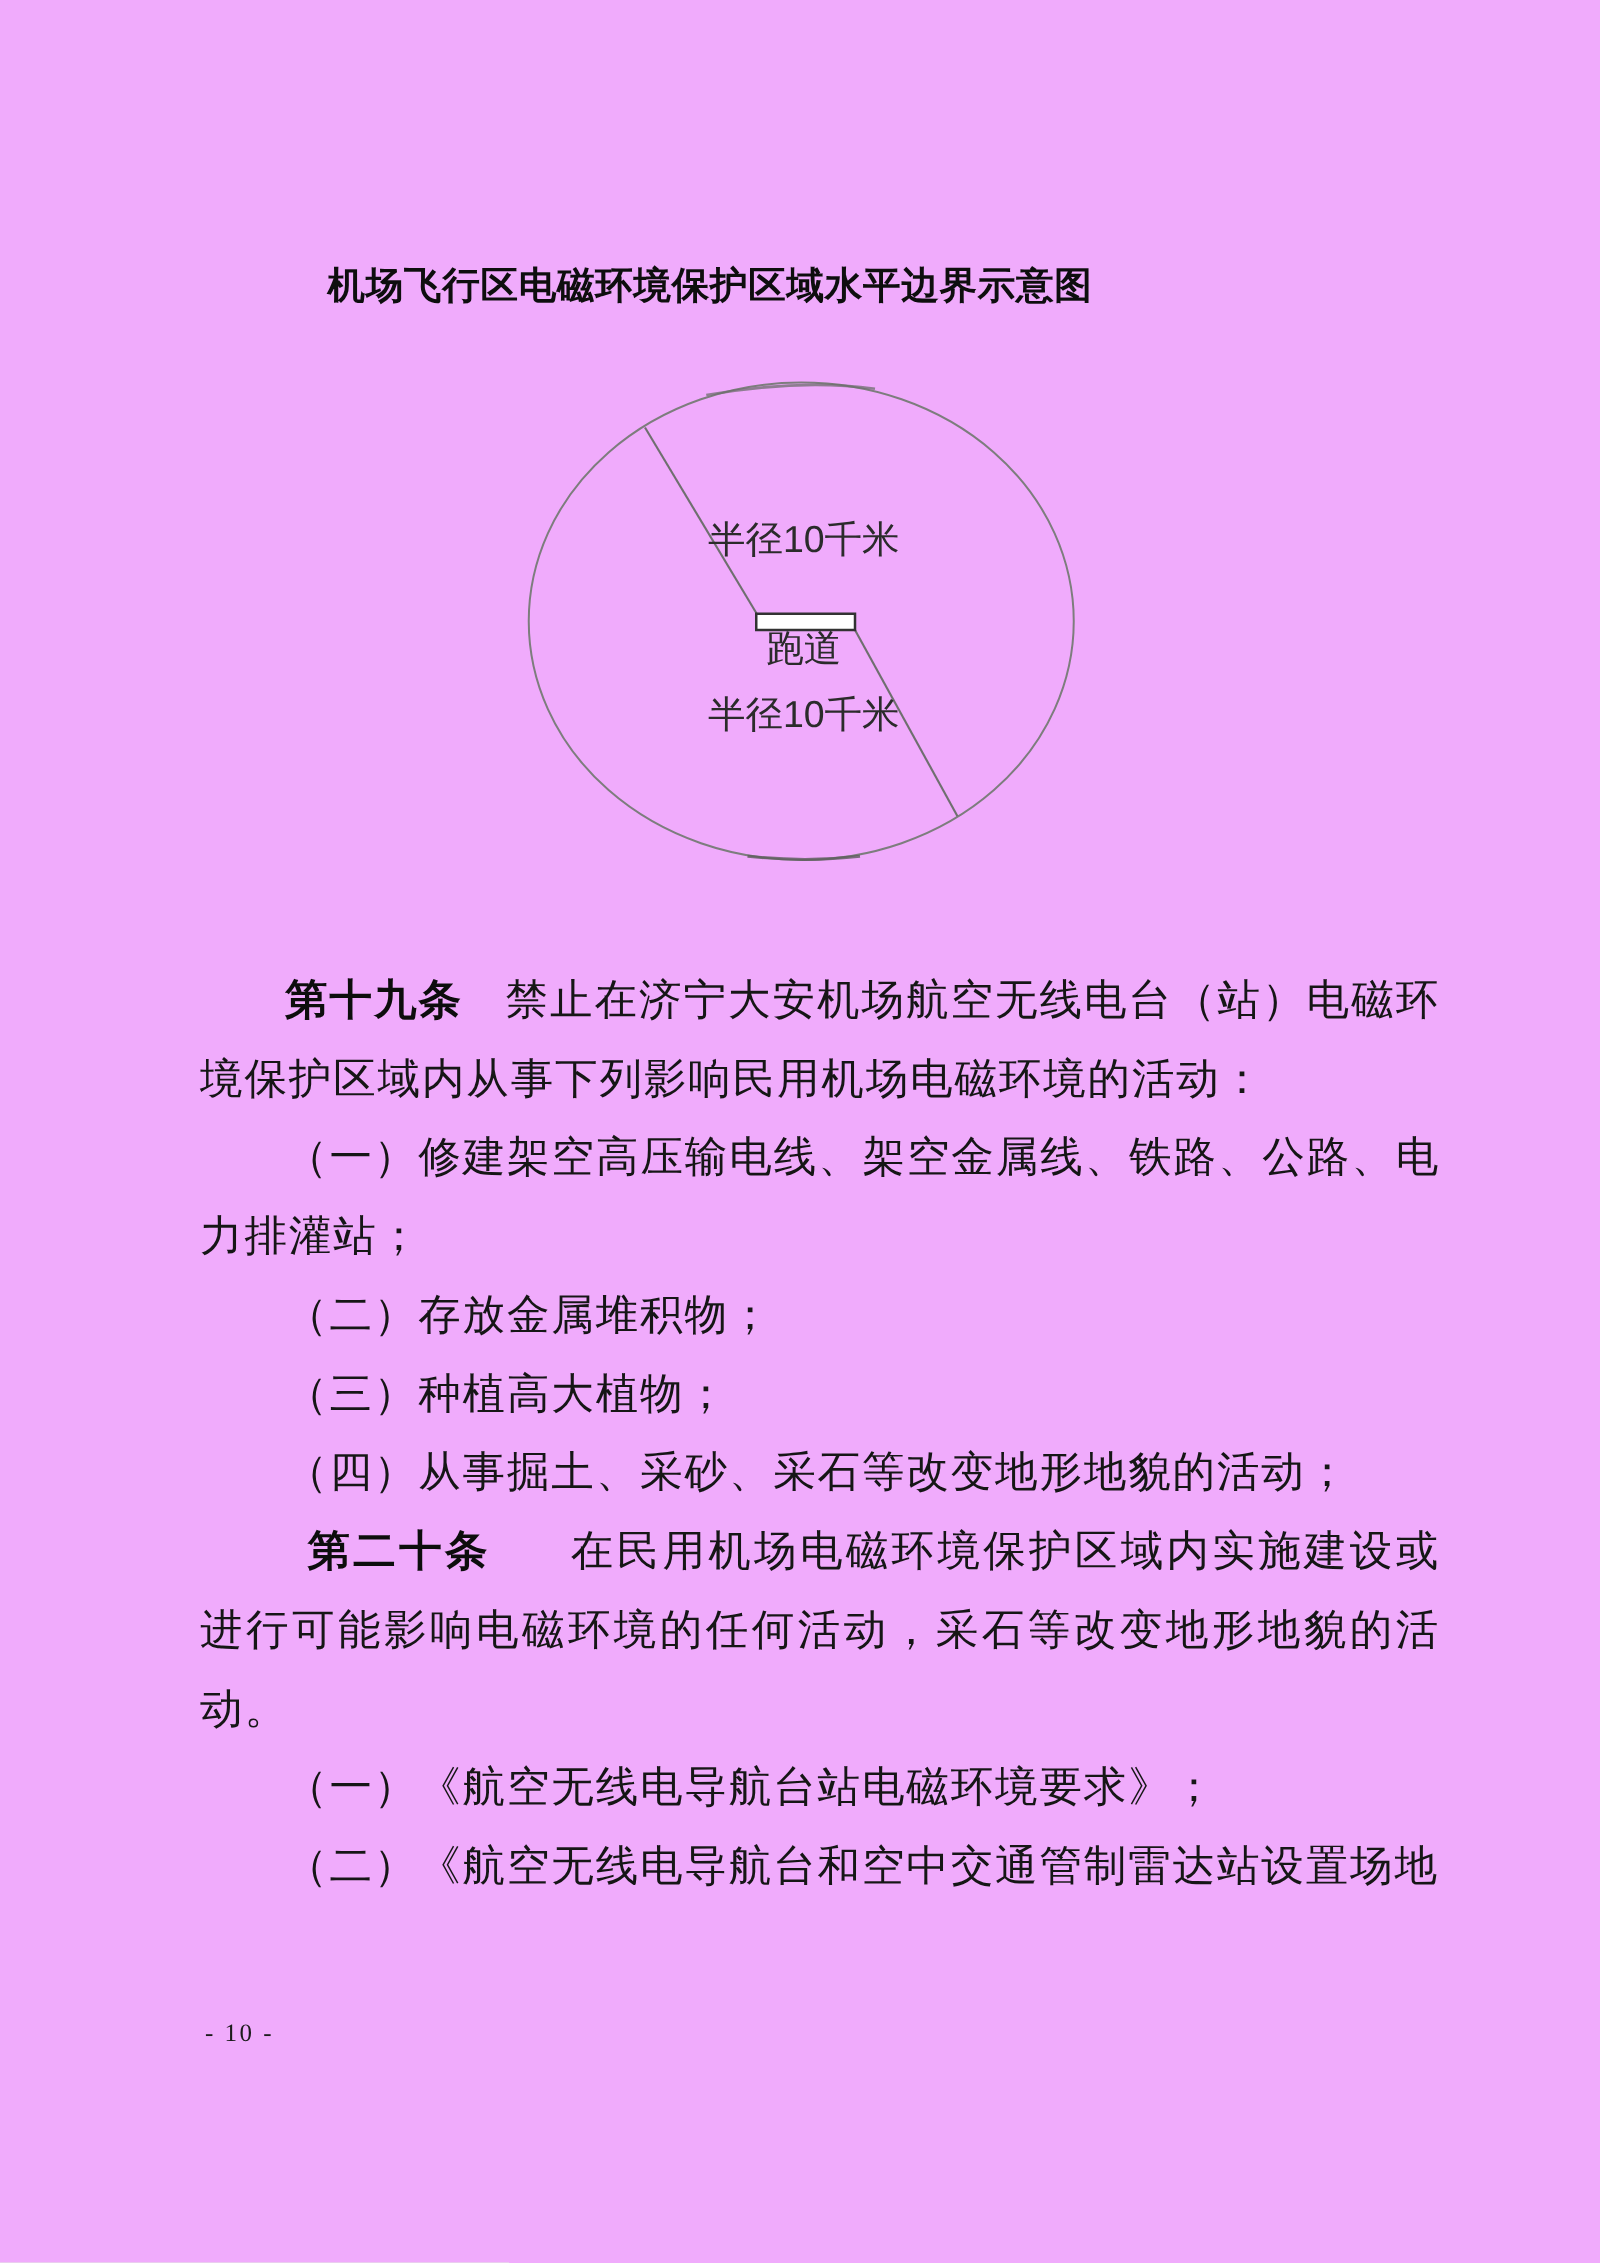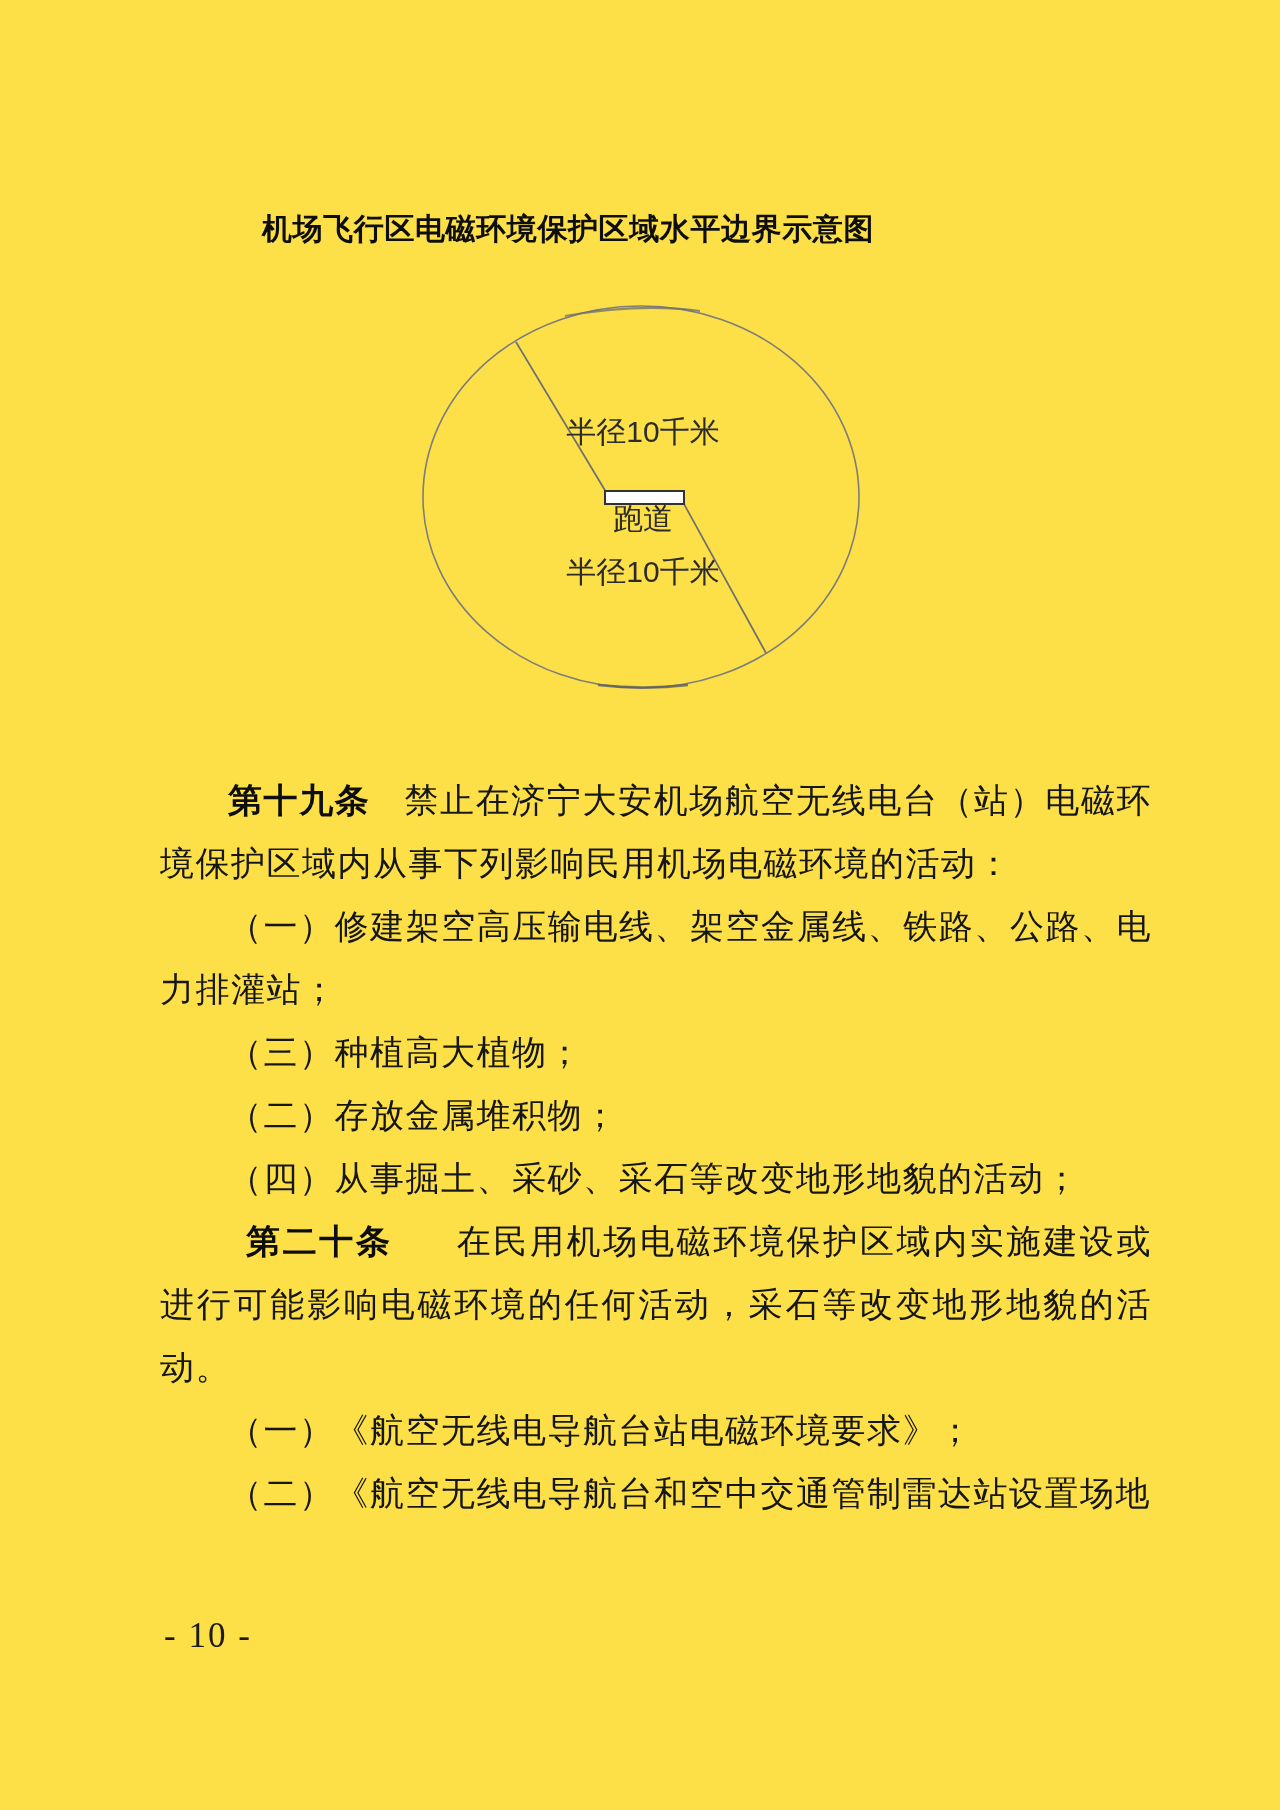--- a/index.html
+++ b/index.html
@@ -1,21 +1,21 @@
 <!DOCTYPE html>
 <html><head>
 <meta charset="utf-8">
 <style>
   html, body { margin: 0; padding: 0; background: #e8e8e8; }
   .page {
     position: relative;
     width: 1280px;
     height: 1810px;
     margin: 0 auto;
-    background: #fde047;
+    background: #f0abfc;
     font-family: "Liberation Serif", serif;
     color: #151515;
     overflow: hidden;
   }
 
   
   .doc-title {
     position: absolute;
     left: 262px;
     top: 210px;
@@ -70,21 +70,21 @@
     color: #0d0d0d;
   }
   .head-gap-1 { margin-right: 34px; }
   .head-gap-2 { margin-right: 64px; margin-left: 18px; }
 
   
   .page-number {
     position: absolute;
     left: 164px;
     top: 1616px;
-    font-size: 35px;
+    font-size: 20px;
     letter-spacing: 2px;
     color: #1c1c1c;
     font-family: "Liberation Serif", serif;
   }
 </style>
 </head>
 <body>
 
 <div class="page">
 
@@ -105,22 +105,22 @@
       <rect x="255" y="211" width="79" height="13" fill="#ffffff" stroke="#323232" stroke-width="2"></rect>
     </svg>
     <div class="dlabel lbl-radius-upper">半径10千米</div>
     <div class="dlabel lbl-runway">跑道</div>
     <div class="dlabel lbl-radius-lower">半径10千米</div>
   </div>
 
   <div class="body-text">
     <p class="para"><b class="art-head head-gap-1">第十九条</b><span>禁止在济宁大安机场航空无线电台（站）电磁环境保护区域内从事下列影响民用机场电磁环境的活动：</span></p>
     <p class="para">（一）修建架空高压输电线、架空金属线、铁路、公路、电力排灌站；</p>
+    <p class="para">（二）存放金属堆积物；</p>
     <p class="para">（三）种植高大植物；</p>
-    <p class="para">（二）存放金属堆积物；</p>
     <p class="para">（四）从事掘土、采砂、采石等改变地形地貌的活动；</p>
     <p class="para"><b class="art-head head-gap-2">第二十条</b><span>在民用机场电磁环境保护区域内实施建设或进行可能影响电磁环境的任何活动，采石等改变地形地貌的活动。</span></p>
     <p class="para">（一）《航空无线电导航台站电磁环境要求》；</p>
     <p class="para">（二）《航空无线电导航台和空中交通管制雷达站设置场地</p>
   </div>
 
   <div class="page-number">- 10 -</div>
 
 </div>
 

